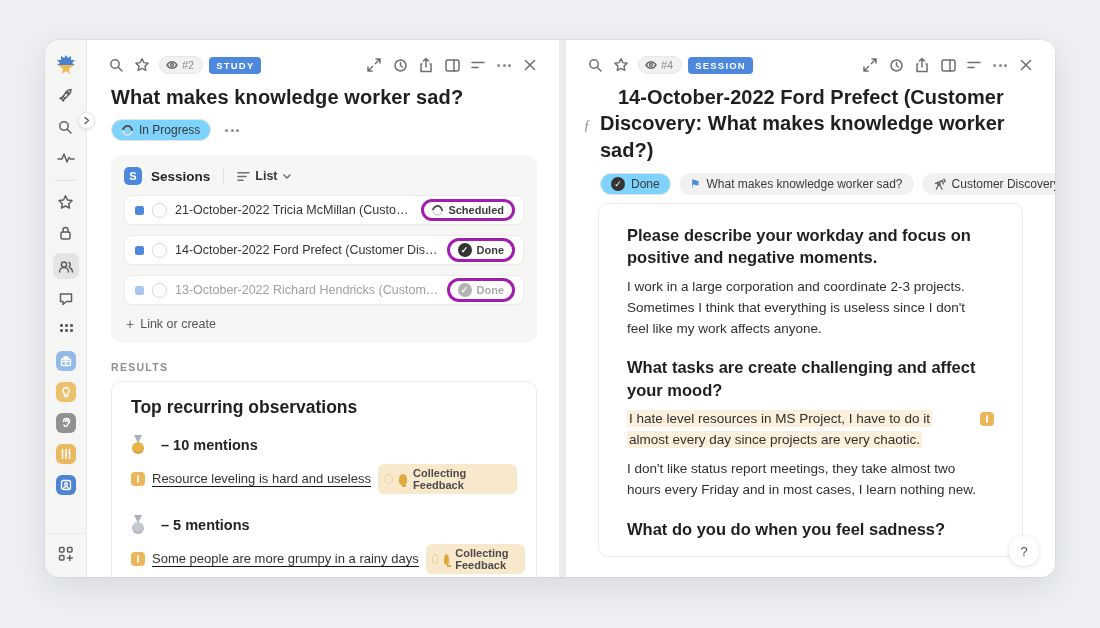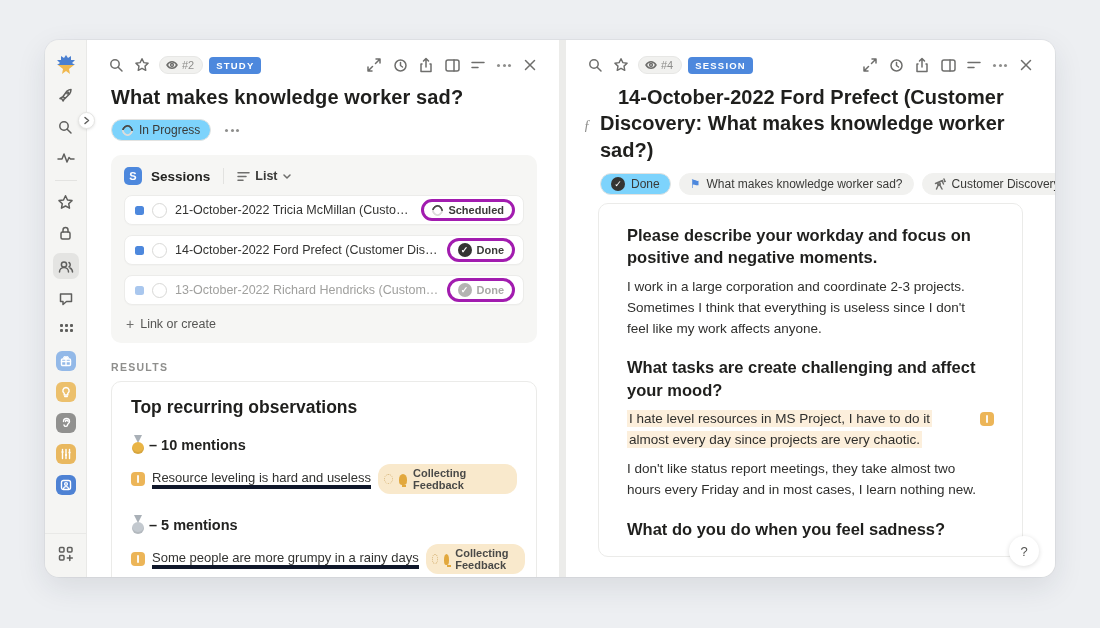--- a/index.html
+++ b/index.html
@@ -96,32 +96,32 @@
   .row-text { flex:1; font-size:12.5px; color:#333331; white-space:nowrap; overflow:hidden; text-overflow:ellipsis; }
   .row-status { display:inline-flex; align-items:center; gap:5px; border:3px solid #a21caf; border-radius:12px; padding:2px 8px; font-size:11px; font-weight:bold; color:#3a3a38; background:#fff; }
   .session-row.muted .row-text { color:#a0a09e; }
   .session-row.muted .row-status { color:#a8a8a6; }
   .link-create { display:flex; align-items:center; gap:6px; margin-top:12px; font-size:12.5px; color:#555553; cursor:pointer; padding-left:2px; }
   .plus-glyph { font-size:14px; color:#6e6e6c; line-height:1; }
   
   .section-label { font-size:10.5px; font-weight:bold; letter-spacing:1.3px; color:#8e8e8c; margin-top:18px; }
   .results-card { background:#fff; border:1px solid #ebebe9; border-radius:10px; margin-top:8px; padding:15px 19px 16px 19px; }
   .results-heading { font-size:17.5px; font-weight:bold; color:#1f1f1d; }
-  .medal-row { display:flex; align-items:center; gap:4px; margin-top:17px; }
+  .medal-row { display:flex; align-items:center; gap:16px; margin-top:17px; }
   .mentions { font-size:14.5px; font-weight:bold; color:#232321; }
   .medal { width:14px; height:19px; position:relative; flex:0 0 14px; }
   .medal::before { content:""; position:absolute; left:3px; top:0; width:8px; height:8px; background:#a9b0b7; clip-path:polygon(0 0,100% 0,50% 100%); }
   .medal::after { content:""; position:absolute; left:1px; bottom:0; width:12px; height:12px; border-radius:50%; }
   .medal.gold::after { background:#e9b445; box-shadow:inset 0 -2px 0 rgba(0,0,0,.08); }
   .medal.silver::after { background:#c3c9cf; box-shadow:inset 0 -2px 0 rgba(0,0,0,.08); }
   .insight-row { display:flex; align-items:center; gap:7px; margin-top:10px; }
   .insight-badge { width:14px; height:14px; border-radius:4px; background:#ecb558; position:relative; flex:0 0 14px; }
   .insight-badge::after { content:""; position:absolute; left:6px; top:3px; width:2px; height:8px; background:rgba(255,255,255,.9); border-radius:1px; }
-  .insight-link { font-size:13px; color:#333331; border-bottom:4px solid #0f172a; cursor:pointer; white-space:nowrap; }
-  .feedback-pill { display:inline-flex; align-items:center; gap:6px; background:#f9e9cc; border-radius:12px; padding:3px 9px 3px 6px; cursor:pointer; }
+  .insight-link { font-size:13px; color:#333331; border-bottom:1px solid #0f172a; cursor:pointer; white-space:nowrap; }
+  .feedback-pill { display:inline-flex; align-items:center; gap:6px; background:#f9e9cc; border-radius:6px; padding:3px 9px 3px 6px; cursor:pointer; }
   .feedback-pill .dotted { width:10px; height:10px; border-radius:50%; border:1px dotted #d9b87d; }
   .bulb { width:9px; height:11px; background:#e2a83d; border-radius:50% 50% 42% 42%; position:relative; }
   .bulb::after { content:""; position:absolute; left:2.5px; bottom:-2px; width:4px; height:2px; background:#e2a83d; }
   .feedback-pill span.fb-label { font-size:11px; font-weight:bold; color:#4a4a48; }
   
   .rp-content { padding:8px 30px 0 14px; flex:1; overflow:hidden; }
   .rp-title-row { display:flex; gap:6px; }
   .fx-icon { width:14px; font-size:14px; color:#8e8e8c; font-family:"Liberation Serif", serif; font-style:italic; padding-top:34px; flex:0 0 14px; text-align:center; }
   .rp-title { font-size:20px; font-weight:bold; color:#1f1f1d; line-height:1.32; text-indent:18px; max-width:432px; }
   .rp-pills { display:flex; align-items:center; gap:8px; margin-top:10px; margin-left:20px; }

